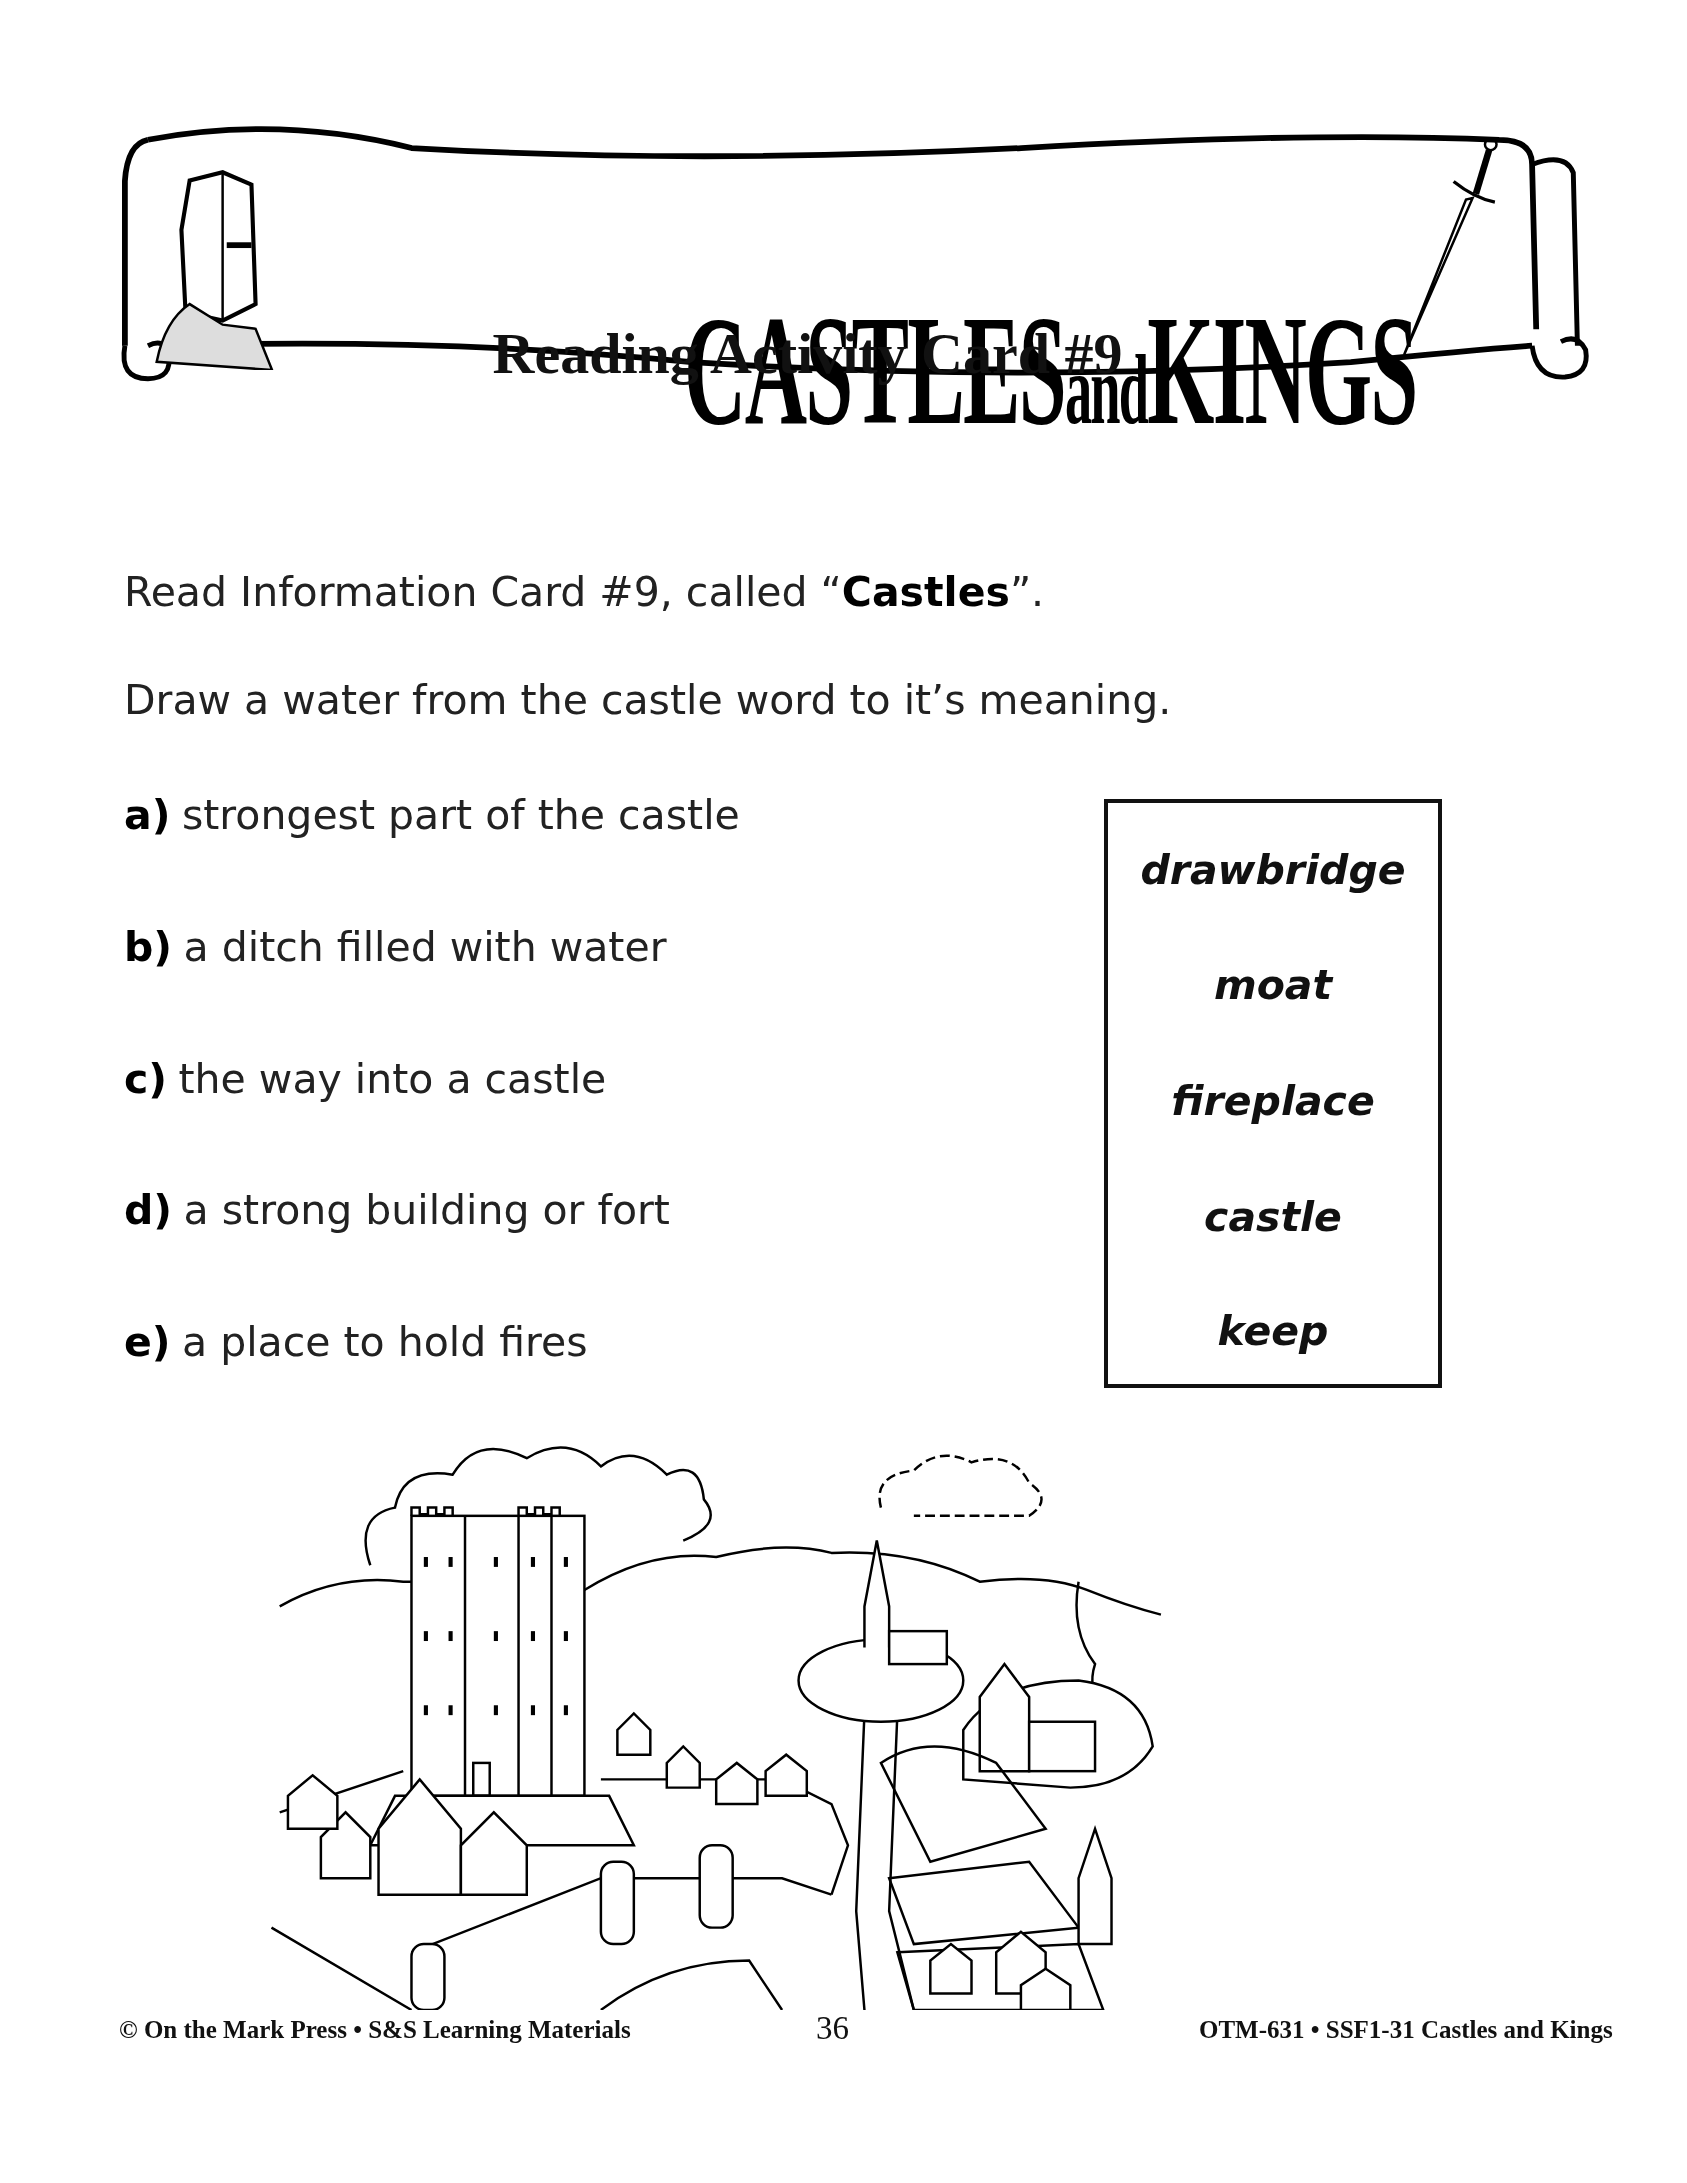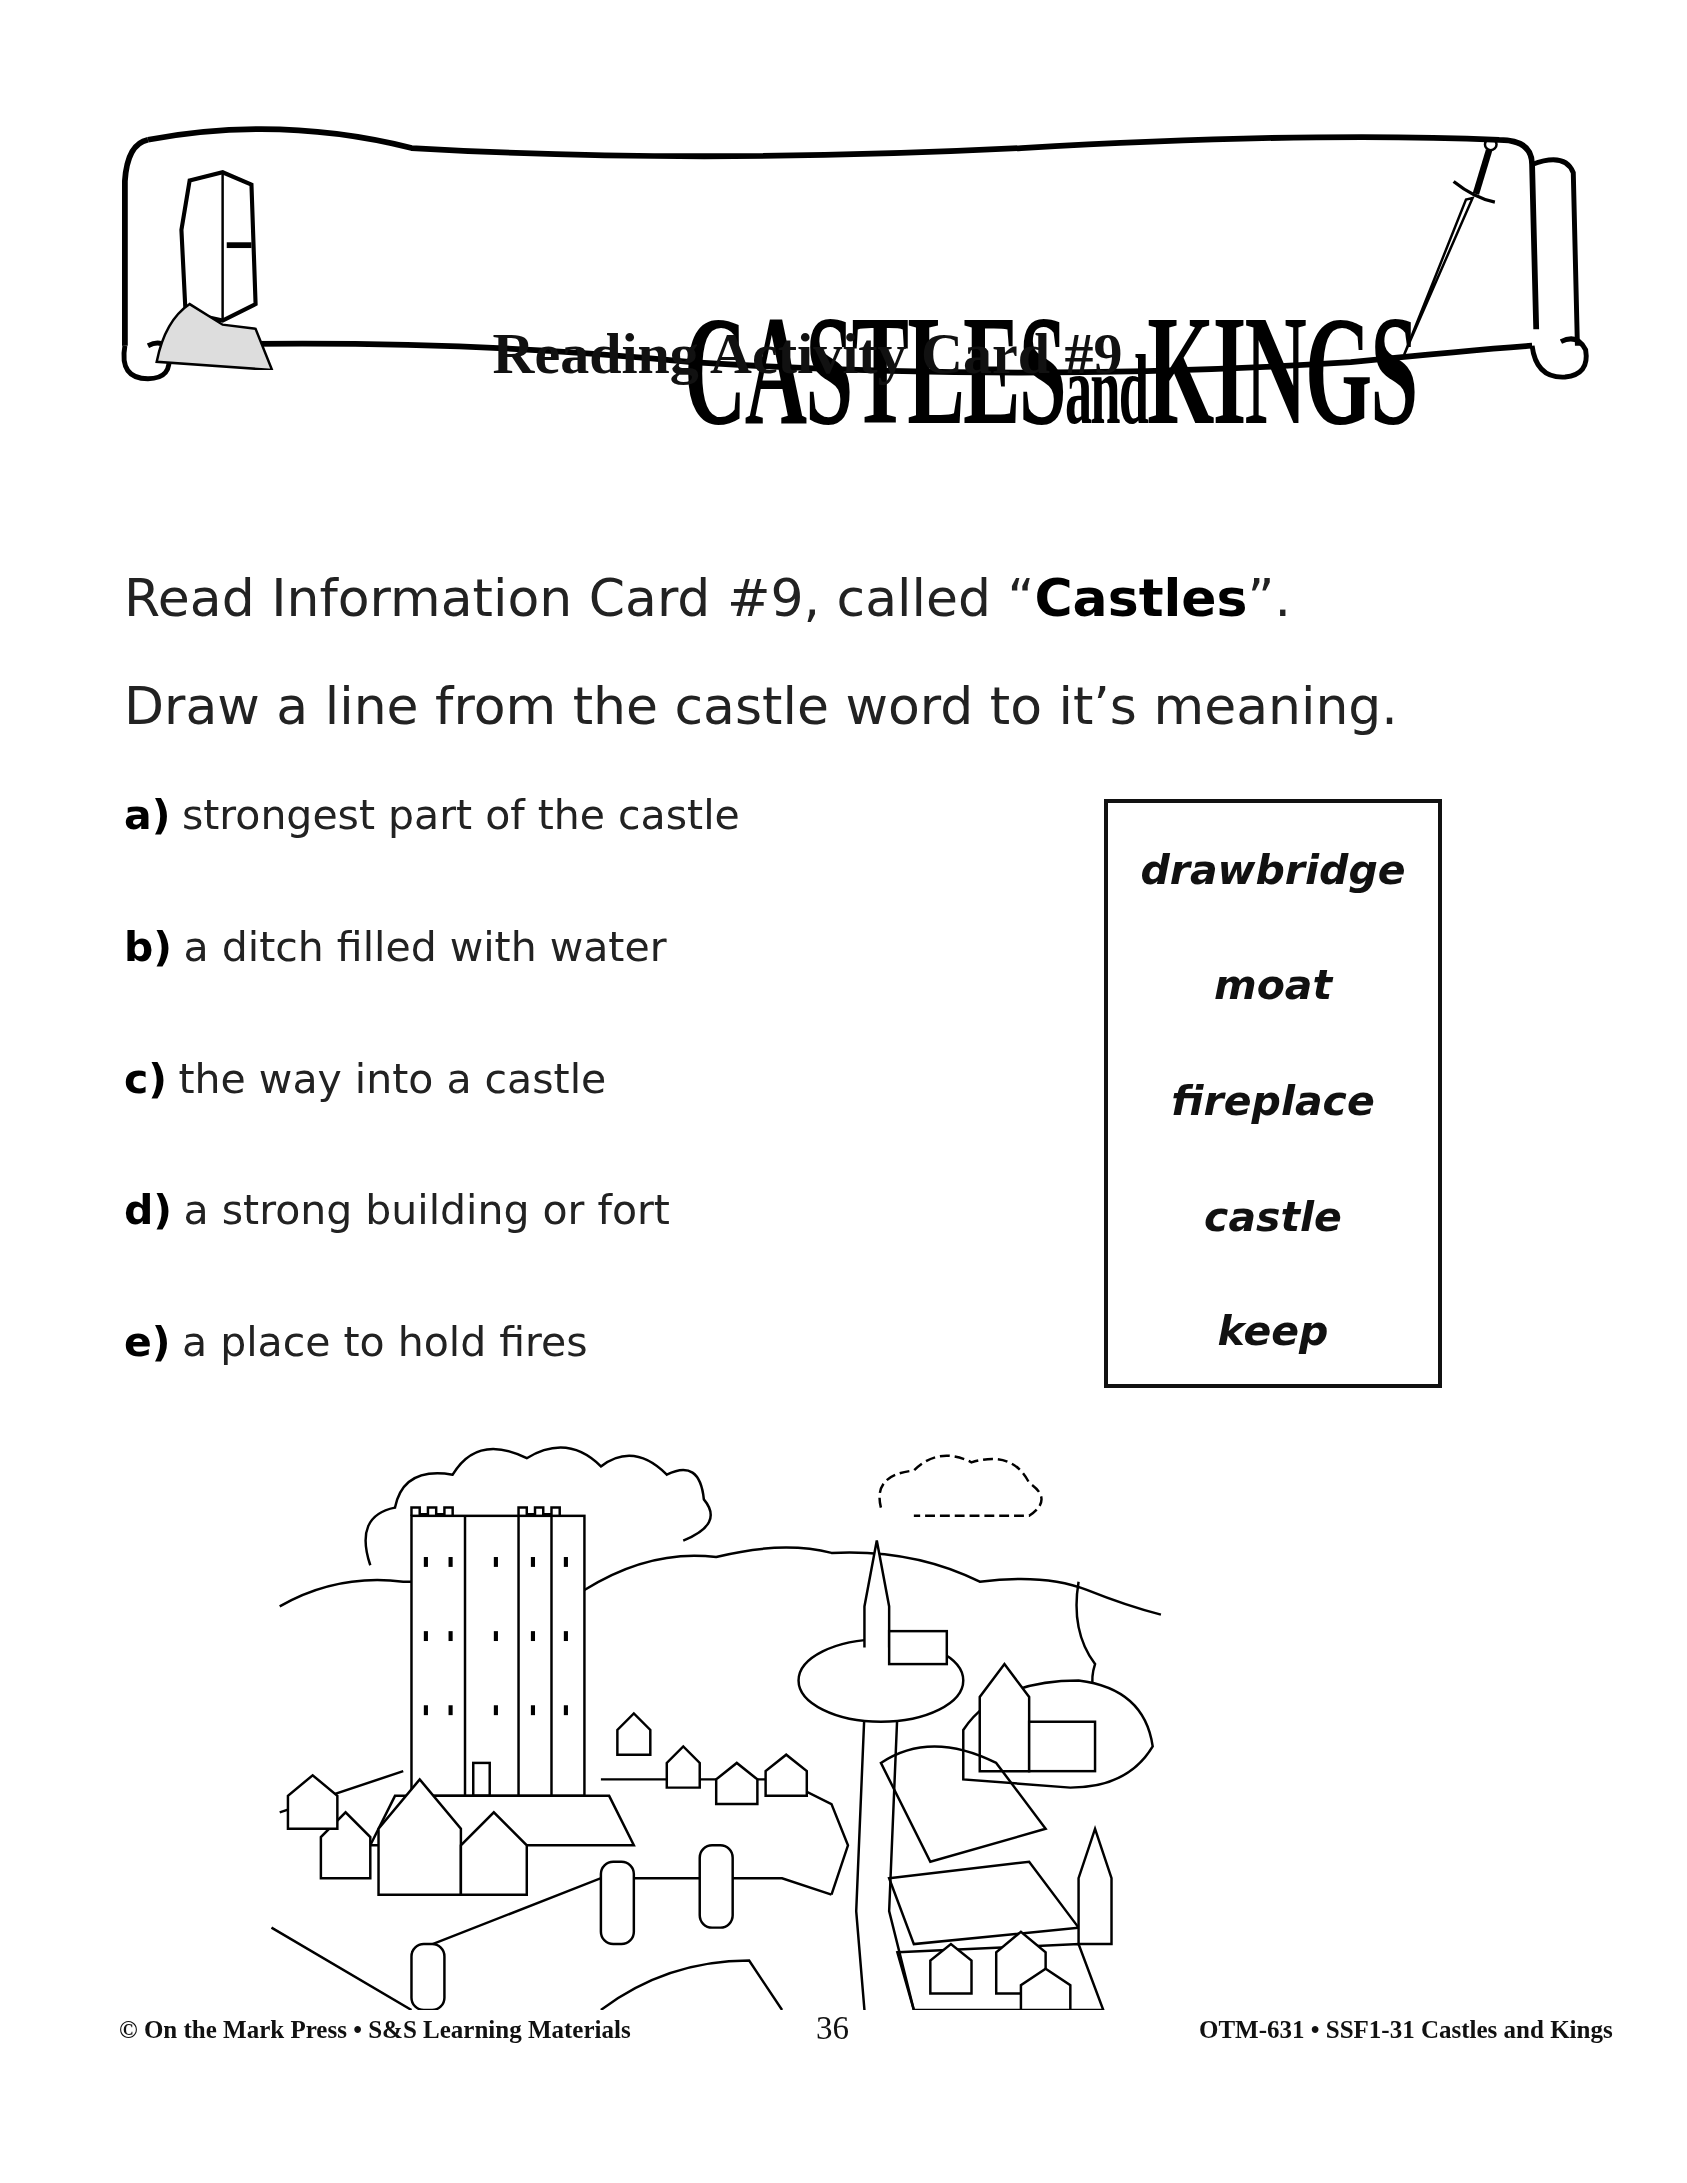--- a/index.html
+++ b/index.html
@@ -5,21 +5,21 @@
   html, body { margin:0; padding:0; background:#ffffff; }
   body { width:1687px; height:2183px; position:relative; overflow:hidden; color:#111; font-family:"DejaVu Sans", sans-serif; }
   .banner { position:absolute; left:115px; top:115px; width:1483px; height:272px; }
   .banner-title { position:absolute; left:354px; top:177px; width:956px; text-align:center;
     font-family:"Liberation Serif", serif; font-weight:bold; color:#000; letter-spacing:-3.3px;
     transform:scaleX(0.55); transform-origin:center top; white-space:nowrap; }
   .banner-title .big { font-size:157px; line-height:157px; }
   .banner-title .small { font-size:99px; }
   .heading { position:absolute; left:0; width:1615px; top:320px; text-align:center;
     font-family:Liberation Serif, serif; font-weight:bold; font-size:58px; color:#111; }
-  .line { position:absolute; left:124px; font-size:52px; color:#222; font-family:"DejaVu Sans", sans-serif; }
+  .line { position:absolute; left:124px; font-size:41px; color:#222; font-family:"DejaVu Sans", sans-serif; }
   .line b { color:#000; }
   .q { position:absolute; left:124px; font-size:41px; color:#222; }
   .q .letter { font-weight:bold; color:#000; margin-right:11.5px; }
   .wordbox { position:absolute; left:1104px; top:799px; width:338px; height:589px; border:4.1px solid #111; box-sizing:border-box; }
   .word { position:absolute; left:0; width:100%; text-align:center; font-weight:bold; font-size:41px; color:#111;font-style:italic; }
   .illustration { position:absolute; left:255px; top:1417px; width:1153px; height:593px; }
   .footer { position:absolute; top:2016px; font-family:"Liberation Serif", serif; font-weight:bold; font-size:25px; color:#111; }
   .pagenum { position:absolute; top:2010px; left:816px; font-family:"Liberation Serif", serif; font-size:33px; color:#111;text-align:center; }
 </style>
 </head>
@@ -53,21 +53,21 @@
     <path d="M65 60 Q90 80 115 85" fill="none" stroke="#000" stroke-width="4"></path>
     <path d="M88 80 L5 270 L80 82 Z" fill="#fff" stroke="#000" stroke-width="3"></path>
   </svg>
 </div>
 
 <div class="heading">Reading Activity Card #9</div>
 
 <div class="line" style="top:568px">
   <span>Read Information Card #9, called “</span><b>Castles</b><span>”.</span>
 </div>
-<div class="line" style="top:676px">Draw a line from the castle word to it’s meaning.</div>
+<div class="line" style="top:676px">Draw a water from the castle word to it’s meaning.</div>
 
 <div class="q" style="top:791px"><span class="letter">a)</span><span>strongest part of the castle</span></div>
 <div class="q" style="top:923px"><span class="letter">b)</span><span>a ditch filled with water</span></div>
 <div class="q" style="top:1055px"><span class="letter">c)</span><span>the way into a castle</span></div>
 <div class="q" style="top:1186px"><span class="letter">d)</span><span>a strong building or fort</span></div>
 <div class="q" style="top:1318px"><span class="letter">e)</span><span>a place to hold fires</span></div>
 
 <div class="wordbox">
   <div class="word" style="top:43px">drawbridge</div>
   <div class="word" style="top:158px">moat</div>

